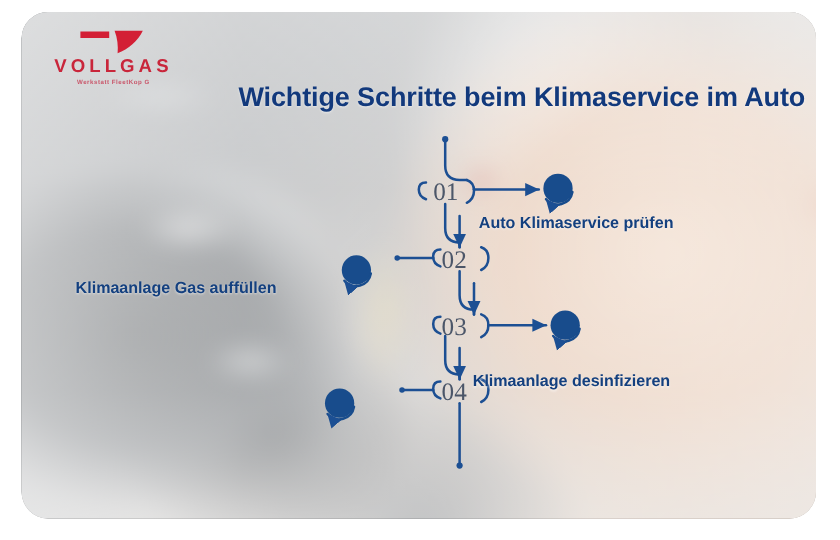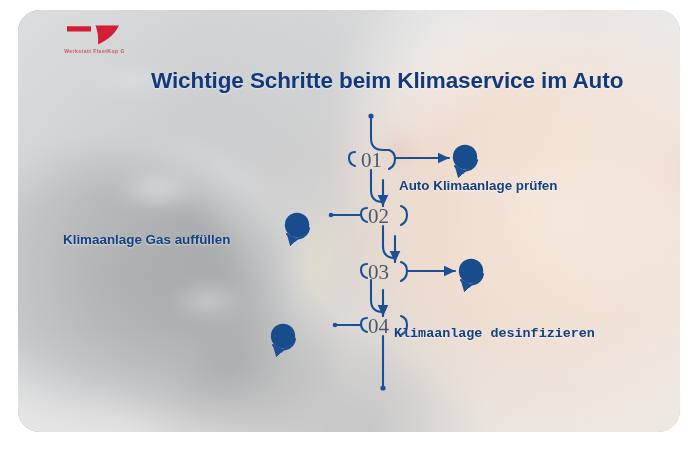--- a/index.html
+++ b/index.html
@@ -72,52 +72,54 @@
     color:#c9566a; display:block; margin-top:3px; padding-left:3px;
   }
 
   
   #title {
     position:absolute; left:133px; top:58px;
     width:520px;
     font-size:22.5px; font-weight:700;
     color:#12397c; letter-spacing:-.1px;
     text-shadow:0 1px 2px rgba(255,255,255,.55);
+    text-align:right;
   }
 
   
   #flow { position:absolute; left:0; top:0; width:662px; height:422px; }
 
   
   .step-label {
     position:absolute;
     font-size:13.4px; font-weight:700;
     color:#14407f; white-space:nowrap;
     text-shadow:0 1px 2px rgba(255,255,255,.6);
   }
   .s1 { left:381px; top:168px; }
   .s2 { left:45px;  top:222px; }
-  .s3 { left:376px; top:316px;font-family:Liberation Mono, monospace; }
+  .s3 { left:376px; top:300px; }
   .s4 { left:72px;  top:366px; }
 </style>
 </head>
 <body>
 
 <div id="card">
 
   <div class="bg-photo bg-l1"></div>
   <div class="bg-photo bg-l2"></div>
   <div class="bg-wash"></div>
 
   <div id="logo">
     <svg id="logo-mark" width="56" height="24" viewBox="0 0 56 24">
       <path d="M2 4.2 L26 4.2 L26 9.6 L2 9.6 Z" fill="#d31f35"></path>
       <path d="M30.5 3.6 C44 3.6 52 3.6 54 3.6 C50 12 42 19 33 22.4
                C33.6 16.2 32.8 9.6 30.5 3.6 Z" fill="#d31f35"></path>
     </svg>
+    <span id="logo-word">VOLLGAS</span>
     <span id="logo-sub">Werkstatt FleetKop G</span>
   </div>
 
   <h1 id="title">Wichtige Schritte beim Klimaservice im Auto</h1>
 
   <svg id="flow" viewBox="0 0 662 422">
     <defs>
       <marker id="ar" markerWidth="7" markerHeight="7" refX="5.4" refY="3" orient="auto">
         <path d="M0,0.4 L5.6,3 L0,5.6 z" fill="#1c4f93"></path>
       </marker>
@@ -184,17 +186,17 @@
     <g>
       <circle cx="453" cy="261" r="12.2" fill="#184c8c"></circle>
       <path d="M465 264 A12.6 12.6 0 0 1 443 270" fill="none" stroke="#184c8c" stroke-width="2.1" stroke-linecap="round" marker-end="url(#ar)"></path>
     </g>
     <g>
       <circle cx="265" cy="326" r="12.2" fill="#184c8c"></circle>
       <path d="M277 329 A12.6 12.6 0 0 1 255 335" fill="none" stroke="#184c8c" stroke-width="2.1" stroke-linecap="round" marker-end="url(#ar)"></path>
     </g>
   </svg>
 
-  <div class="step-label s1">Auto Klimaanlage prüfen</div>
+  <div class="step-label s1">Auto Klimaservice prüfen</div>
   <div class="step-label s2">Klimaanlage Gas auffüllen</div>
   <div class="step-label s3">Klimaanlage desinfizieren</div>
 
 </div>
 
 </body></html>

